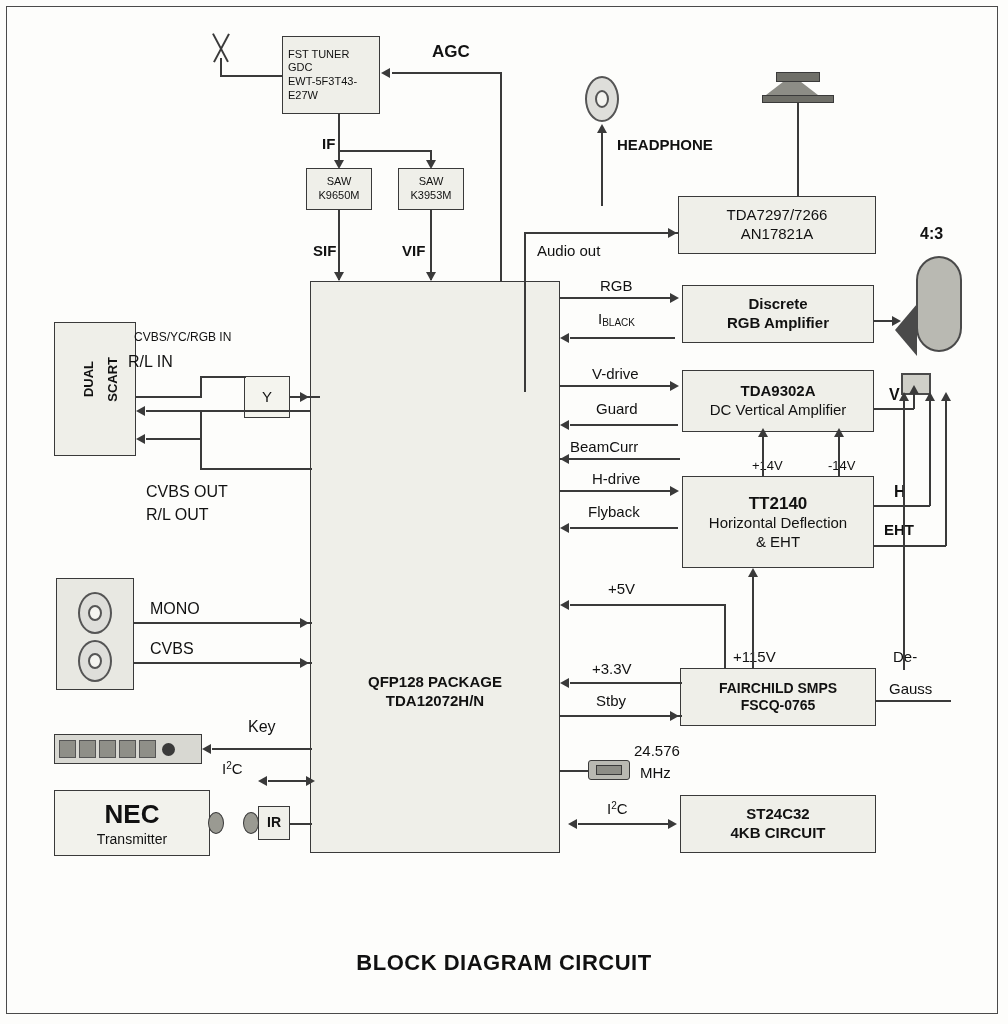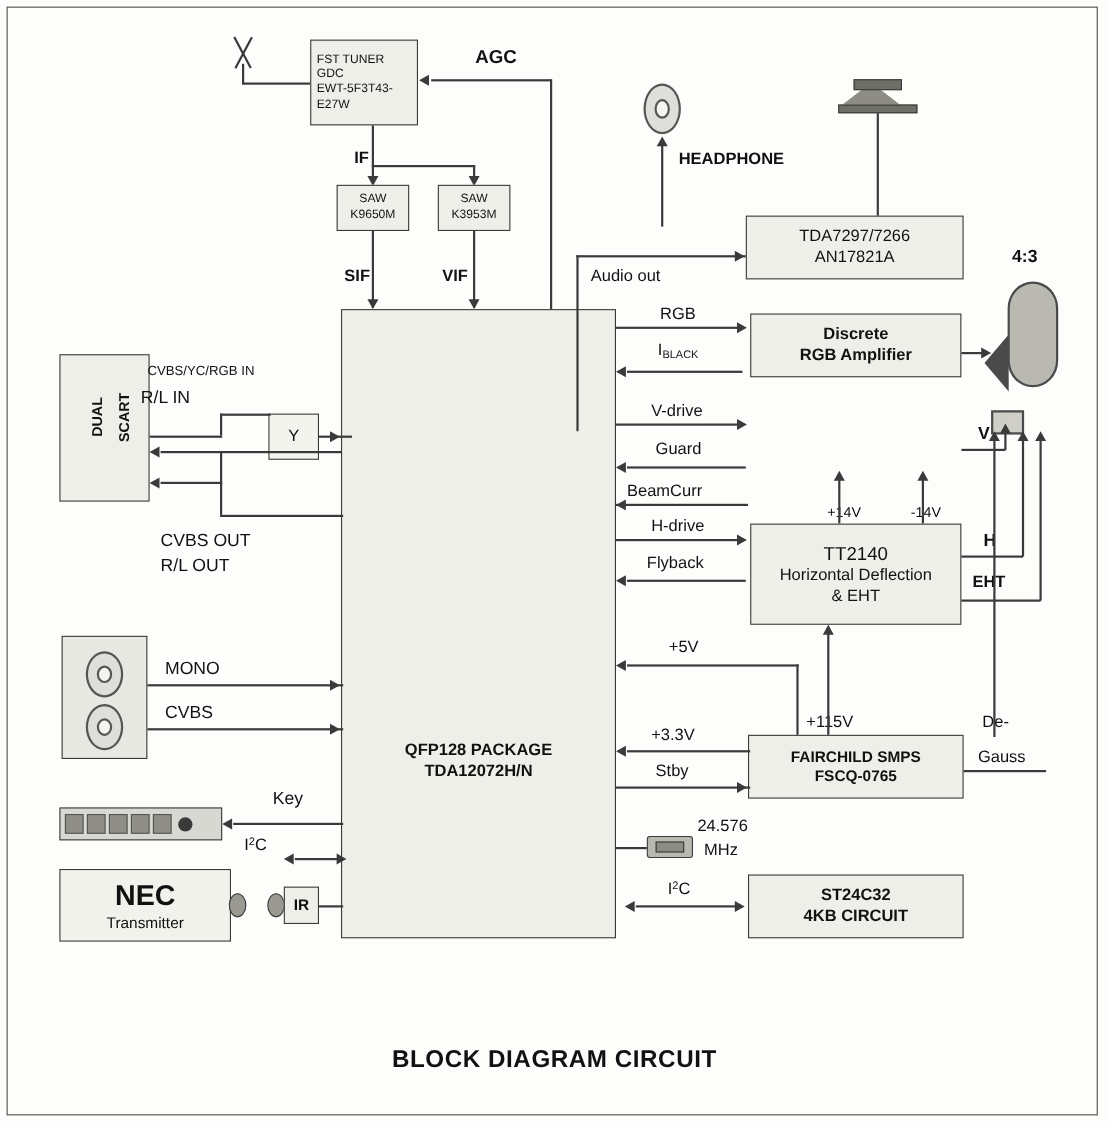--- a/index.html
+++ b/index.html
@@ -278,41 +278,45 @@
   <div class="lbl" style="left:600px; top:277px; font-size:15px;">RGB</div>
   <div class="line h" style="left:560px; top:297px; width:112px;"></div>
   <div class="arrow right" style="left:670px; top:293px;"></div>
 
   <div class="lbl" style="left:598px; top:310px; font-size:15px;">
     <span>I</span><span style="font-size:10px; vertical-align:-2px;">BLACK</span>
   </div>
   <div class="line h" style="left:570px; top:337px; width:105px;"></div>
   <div class="arrow left" style="left:560px; top:333px;"></div>
 
+  <div class="box" style="left:682px; top:370px; width:192px; height:62px; font-size:15px; font-weight:bold;">
+    <div>TDA9302A</div>
+    <div style="font-weight:normal;">DC Vertical Amplifier</div>
+  </div>
   <div class="lbl" style="left:592px; top:365px; font-size:15px;">V-drive</div>
   <div class="line h" style="left:560px; top:385px; width:112px;"></div>
   <div class="arrow right" style="left:670px; top:381px;"></div>
 
   <div class="lbl" style="left:596px; top:400px; font-size:15px;">Guard</div>
   <div class="line h" style="left:570px; top:424px; width:108px;"></div>
   <div class="arrow left" style="left:560px; top:420px;"></div>
 
   <div class="lbl" style="left:570px; top:438px; font-size:15px;">BeamCurr</div>
   <div class="line h" style="left:560px; top:458px; width:120px;"></div>
   <div class="arrow left" style="left:560px; top:454px;"></div>
 
   <div class="lbl small" style="left:752px; top:458px; font-size:13px;">+14V</div>
   <div class="lbl small" style="left:828px; top:458px; font-size:13px;">-14V</div>
   <div class="line v" style="left:762px; top:432px; height:44px;"></div>
   <div class="arrow up" style="left:758px; top:428px;"></div>
   <div class="line v" style="left:838px; top:432px; height:44px;"></div>
   <div class="arrow up" style="left:834px; top:428px;"></div>
 
   <div class="box" style="left:682px; top:476px; width:192px; height:92px; font-size:15px;">
-    <div style="font-weight:normal; font-size:17px;">TT2140</div>
+    <div style="font-weight:bold; font-size:17px;">TT2140</div>
     <div>Horizontal Deflection</div>
     <div>&amp; EHT</div>
   </div>
   <div class="lbl" style="left:592px; top:470px; font-size:15px;">H-drive</div>
   <div class="line h" style="left:560px; top:490px; width:112px;"></div>
   <div class="arrow right" style="left:670px; top:486px;"></div>
 
   <div class="lbl" style="left:588px; top:503px; font-size:15px;">Flyback</div>
   <div class="line h" style="left:570px; top:527px; width:108px;"></div>
   <div class="arrow left" style="left:560px; top:523px;"></div>

